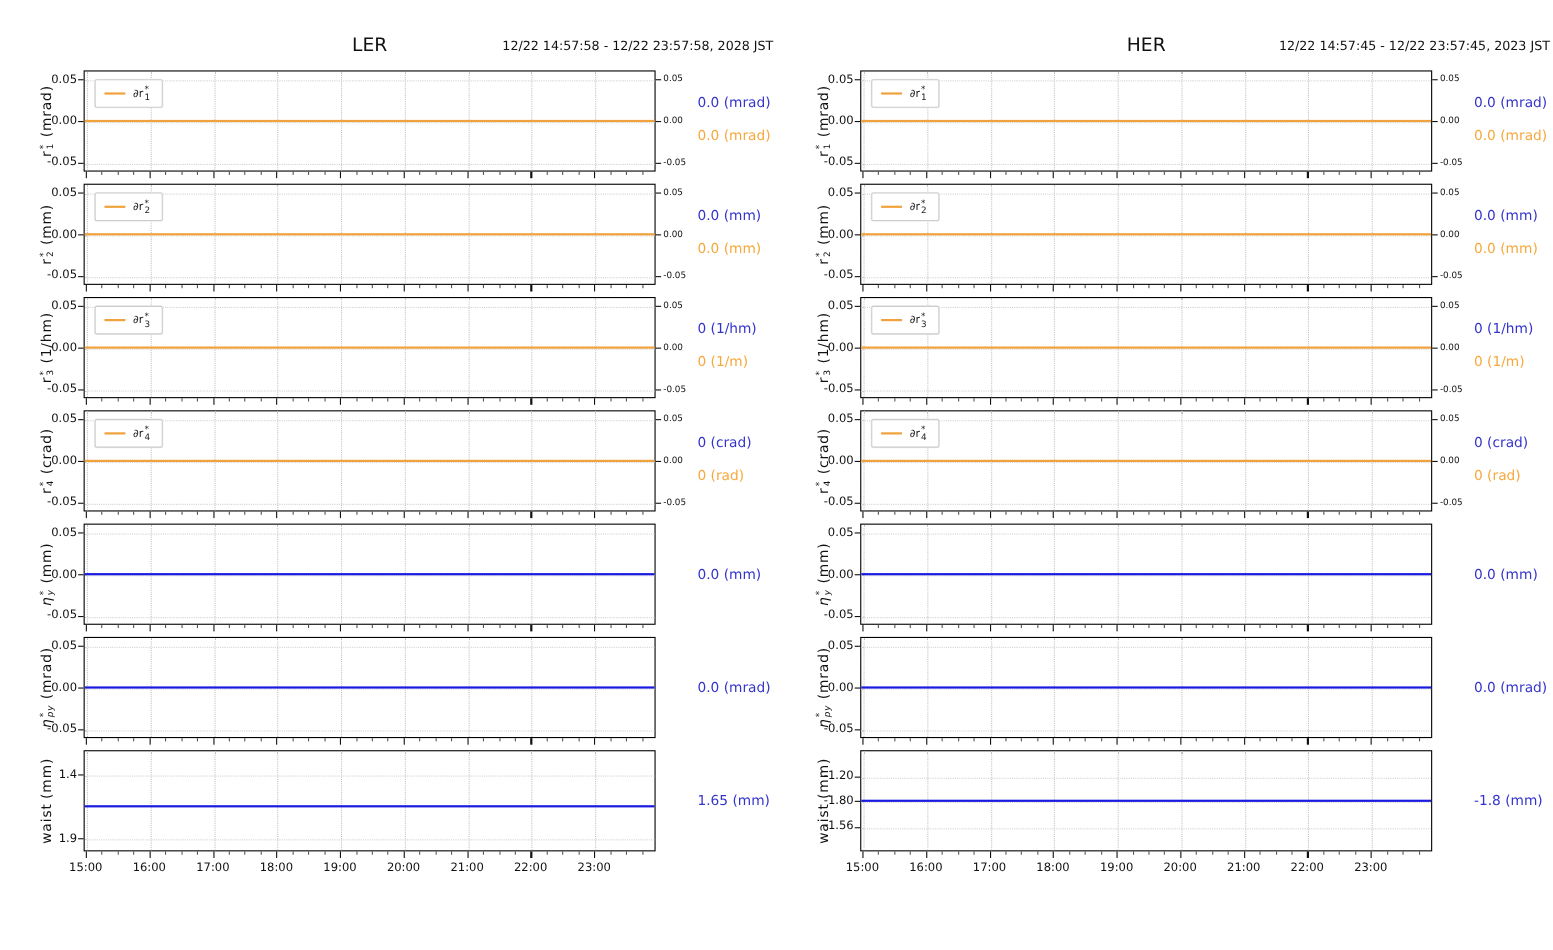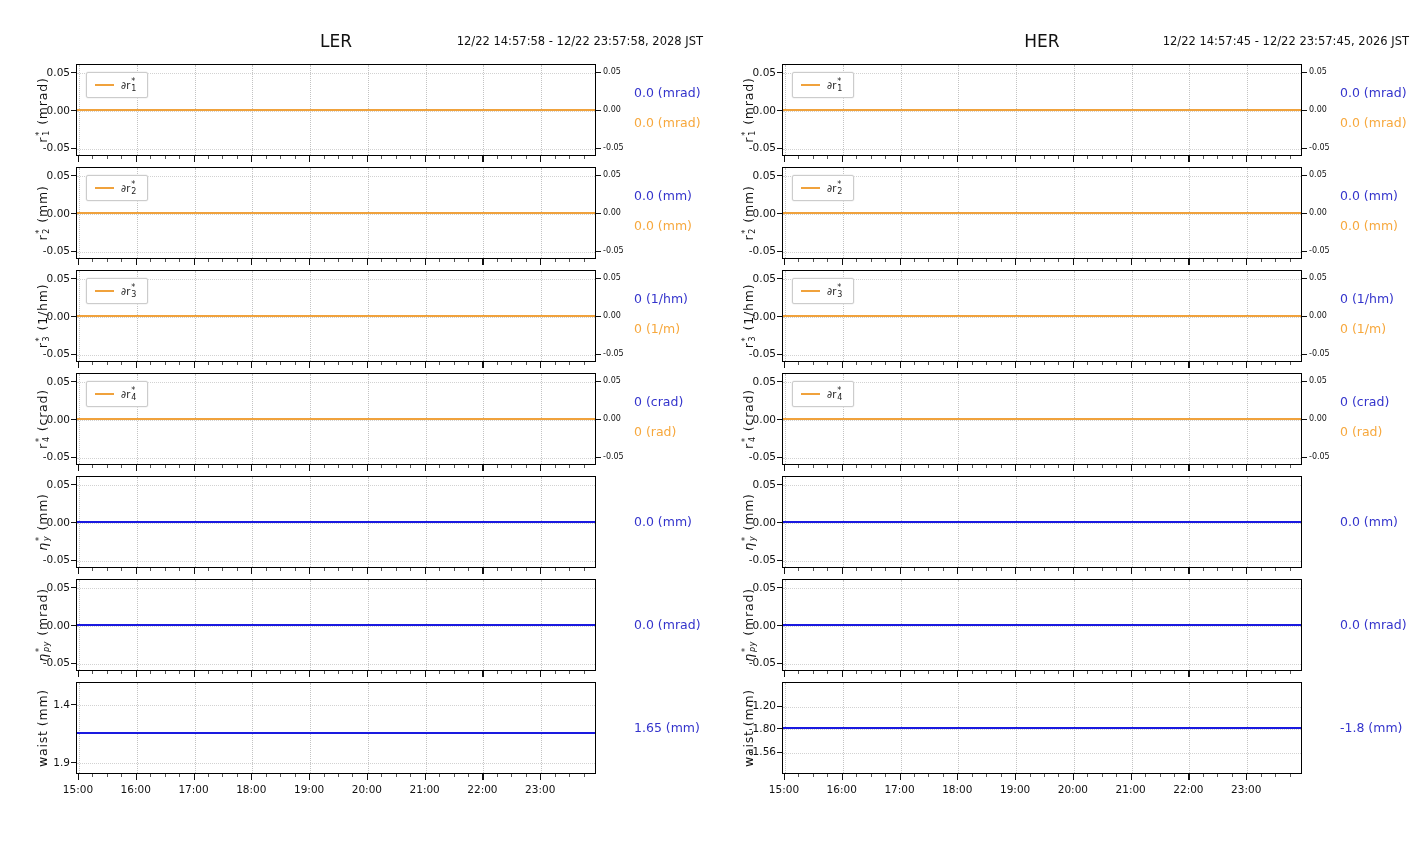--- a/index.html
+++ b/index.html
@@ -569,21 +569,21 @@
       <div class="xtick-label" style="left: 482.432px; top: 783px;">22:00</div>
       <div class="xtick-label" style="left: 540.204px; top: 783px;">23:00</div>
       <div class="ylabel" style="left: 42px; top: 728px;">
         <span>waist</span>
         <span style="margin-left: 4px;">(mm)</span>
       </div>
       <div class="val-line" style="left: 634px; top: 720px; color: rgb(52, 52, 204);">1.65 (mm)</div>
     </div>
     <div class="col" style="left: 706px;">
       <div class="chart-title" style="left: 336px; top: 31px;">HER</div>
-      <div class="chart-daterange" style="right: 3px; top: 34px;">12/22 14:57:45 - 12/22 23:57:45, 2026 JST</div>
+      <div class="chart-daterange" style="right: 3px; top: 34px;">12/22 14:57:45 - 12/22 23:57:45, 2023 JST</div>
       <div class="panel" style="left: 76px; top: 64px; width: 520px; height: 92px;">
         <div class="grid-v" style="left: 1.976px;"></div>
         <div class="grid-v" style="left: 59.748px;"></div>
         <div class="grid-v" style="left: 117.52px;"></div>
         <div class="grid-v" style="left: 175.292px;"></div>
         <div class="grid-v" style="left: 233.116px;"></div>
         <div class="grid-v" style="left: 290.888px;"></div>
         <div class="grid-v" style="left: 348.66px;"></div>
         <div class="grid-v" style="left: 406.432px;"></div>
         <div class="grid-v" style="left: 464.204px;"></div>

